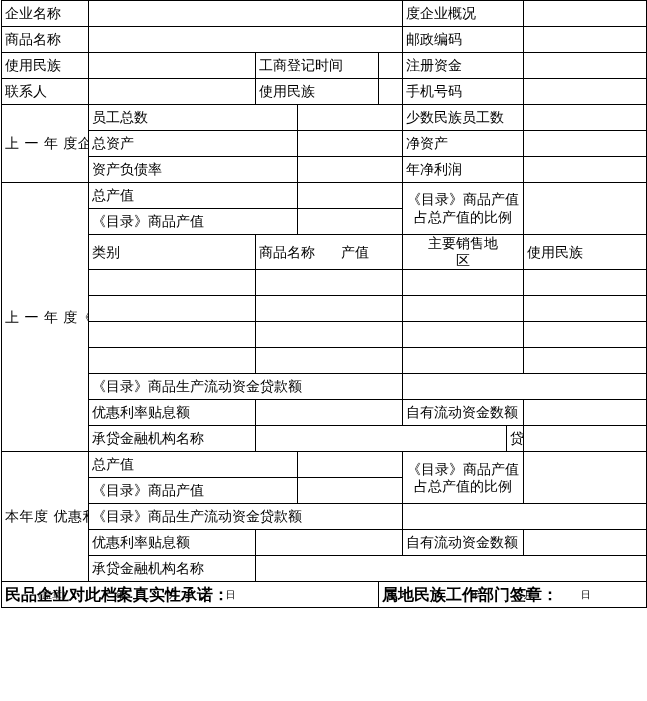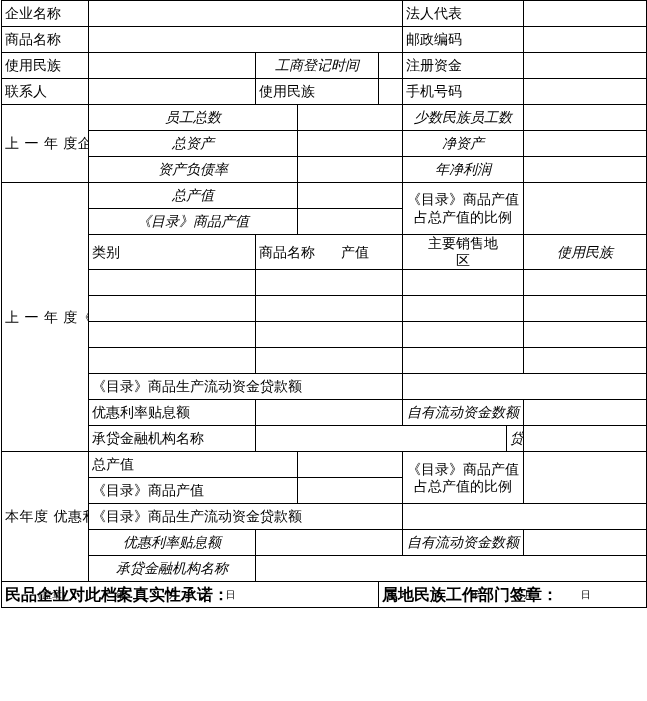--- a/index.html
+++ b/index.html
@@ -32,21 +32,21 @@
     padding: 0 3px;
     font-size: 14px;
     line-height: 1.22;
     vertical-align: middle;
     height: 26px;
     box-sizing: border-box;
     overflow: hidden;
     white-space: nowrap;
   }
   td.lbl        { text-align: left; }
-  td.lbl-c      { text-align: center; font-style: italic; }
+  td.lbl-c      { text-align: left; }
   td.blank      { text-align: left; }
   td.vside {
     text-align: center;
     white-space: normal;
     line-height: 1.75;
     letter-spacing: 0.5px;
     padding: 2px 4px;
   }
   td.two-line {
     white-space: normal;
@@ -94,21 +94,21 @@
       <col style="width:24px">
       <col style="width:104px">
       <col style="width:17px">
       <col style="width:123px">
     </colgroup>
     <tbody>
 
       <tr>
         <td class="lbl">企业名称</td>
         <td class="blank" colspan="4"></td>
-        <td class="lbl" colspan="2">法人代表</td>
+        <td class="lbl" colspan="2">度企业概况</td>
         <td class="blank"></td>
       </tr>
 
       <tr>
         <td class="lbl">商品名称</td>
         <td class="blank" colspan="4"></td>
         <td class="lbl" colspan="2">邮政编码</td>
         <td class="blank"></td>
       </tr>
 

